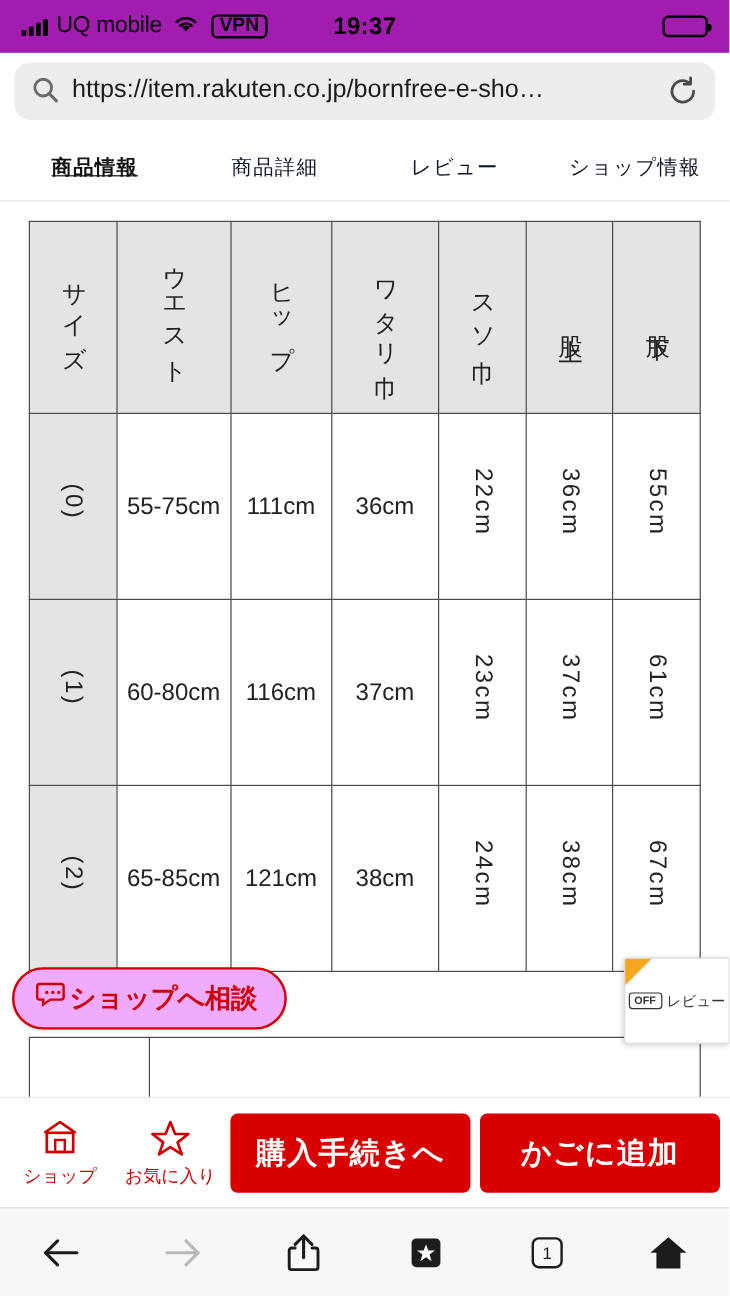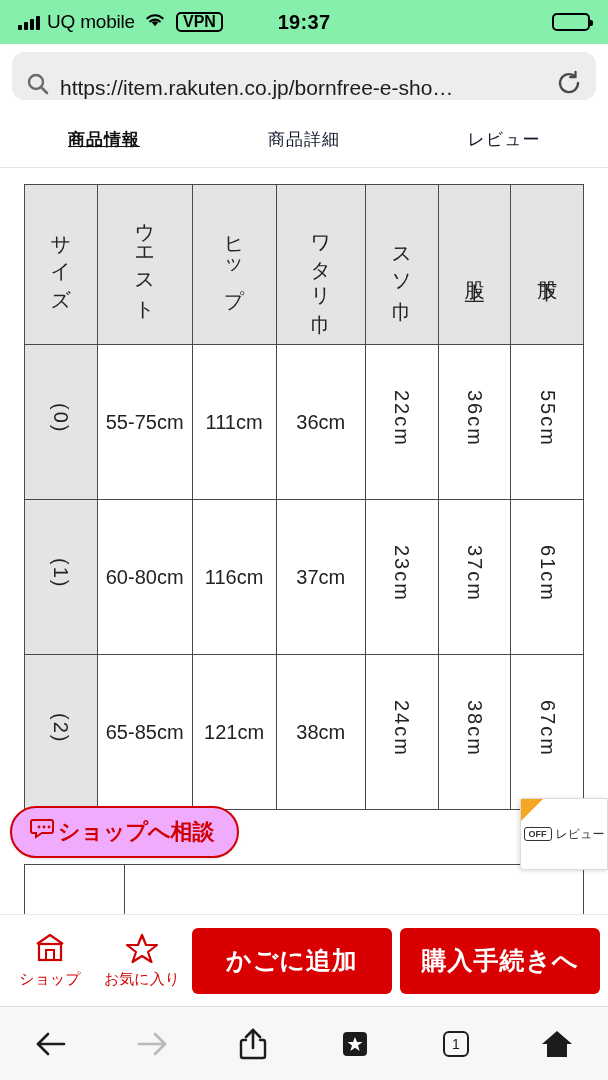--- a/index.html
+++ b/index.html
@@ -10,21 +10,21 @@
     overflow: hidden;
   }
   body { position: relative; }
 
   
   .statusbar {
     height: 44px;
     display: flex;
     align-items: center;
     padding: 0 18px;
-    background: #86efac;
+    background: #a21caf;
     position: relative;
   }
   .sb-left { display: flex; align-items: center; gap: 7px; }
   .signal-bars { display: flex; align-items: flex-end; gap: 2px; height: 15px; }
   .signal-bars i { width: 4px; background: #000; border-radius: 1px; display: block; }
   .signal-bars i:nth-child(1) { height: 5px; }
   .signal-bars i:nth-child(2) { height: 8px; }
   .signal-bars i:nth-child(3) { height: 11px; }
   .signal-bars i:nth-child(4) { height: 14px; }
   .carrier { font-size: 19px; color: #000; letter-spacing: -0.2px; }
@@ -68,22 +68,22 @@
   
   .urlbar-wrap {
     padding: 8px 12px 12px;
     background: #ffffff;
   }
   .urlbar {
     background: #ededed;
     border-radius: 13px;
     height: 48px;
     display: flex;
-    align-items: flex-end;
-    padding: 0 14px;
+    align-items: flex-start;
+    padding: 11px 14px;
     gap: 10px;
   }
   .url-text {
     flex: 1;
     font-size: 21px;
     color: #1c1c1e;
     white-space: nowrap;
     overflow: hidden;
   }
   .reload-icon { flex: 0 0 auto; }
@@ -331,20 +331,21 @@
         <path d="M19.5 1.8 L19.5 7.2 L14.2 7.2" stroke="#4a4a4a" stroke-width="2.3" fill="none" stroke-linecap="round" stroke-linejoin="round"></path>
       </svg>
     </span>
   </div>
 </div>
 
 <div class="tabs">
   <div class="tab active">商品情報</div>
   <div class="tab">商品詳細</div>
   <div class="tab">レビュー</div>
+  <div class="tab">ショップ情報</div>
 </div>
 
 <div class="content">
   <table class="size-table">
     <colgroup>
       <col style="width:13%">
         <col style="width:17%">
         <col style="width:15%">
         <col style="width:16%">
       <col style="width:13%">
@@ -428,22 +429,22 @@
     <span>ショップ</span>
   </div>
   <div class="act-icon">
     <span>
       <svg width="34" height="32" viewBox="0 0 34 32">
         <path d="M17 3 L21 13 L32 13 L23 20 L26.5 30 L17 24 L7.5 30 L11 20 L2 13 L13 13 Z" fill="none" stroke="#d10000" stroke-width="2.2" stroke-linejoin="round"></path>
       </svg>
     </span>
     <span>お気に入り</span>
   </div>
+  <button class="act-btn">購入手続きへ</button>
   <button class="act-btn">かごに追加</button>
-  <button class="act-btn">購入手続きへ</button>
 </div>
 
 <div class="toolbar">
   <div class="tb-item">
     <svg width="34" height="30" viewBox="0 0 34 30">
       <line x1="4" y1="15" x2="30" y2="15" stroke="#1c1c1e" stroke-width="2.6" stroke-linecap="round"></line>
       <polyline points="14,5 4,15 14,25" fill="none" stroke="#1c1c1e" stroke-width="2.6" stroke-linecap="round" stroke-linejoin="round"></polyline>
     </svg>
   </div>
   <div class="tb-item">

